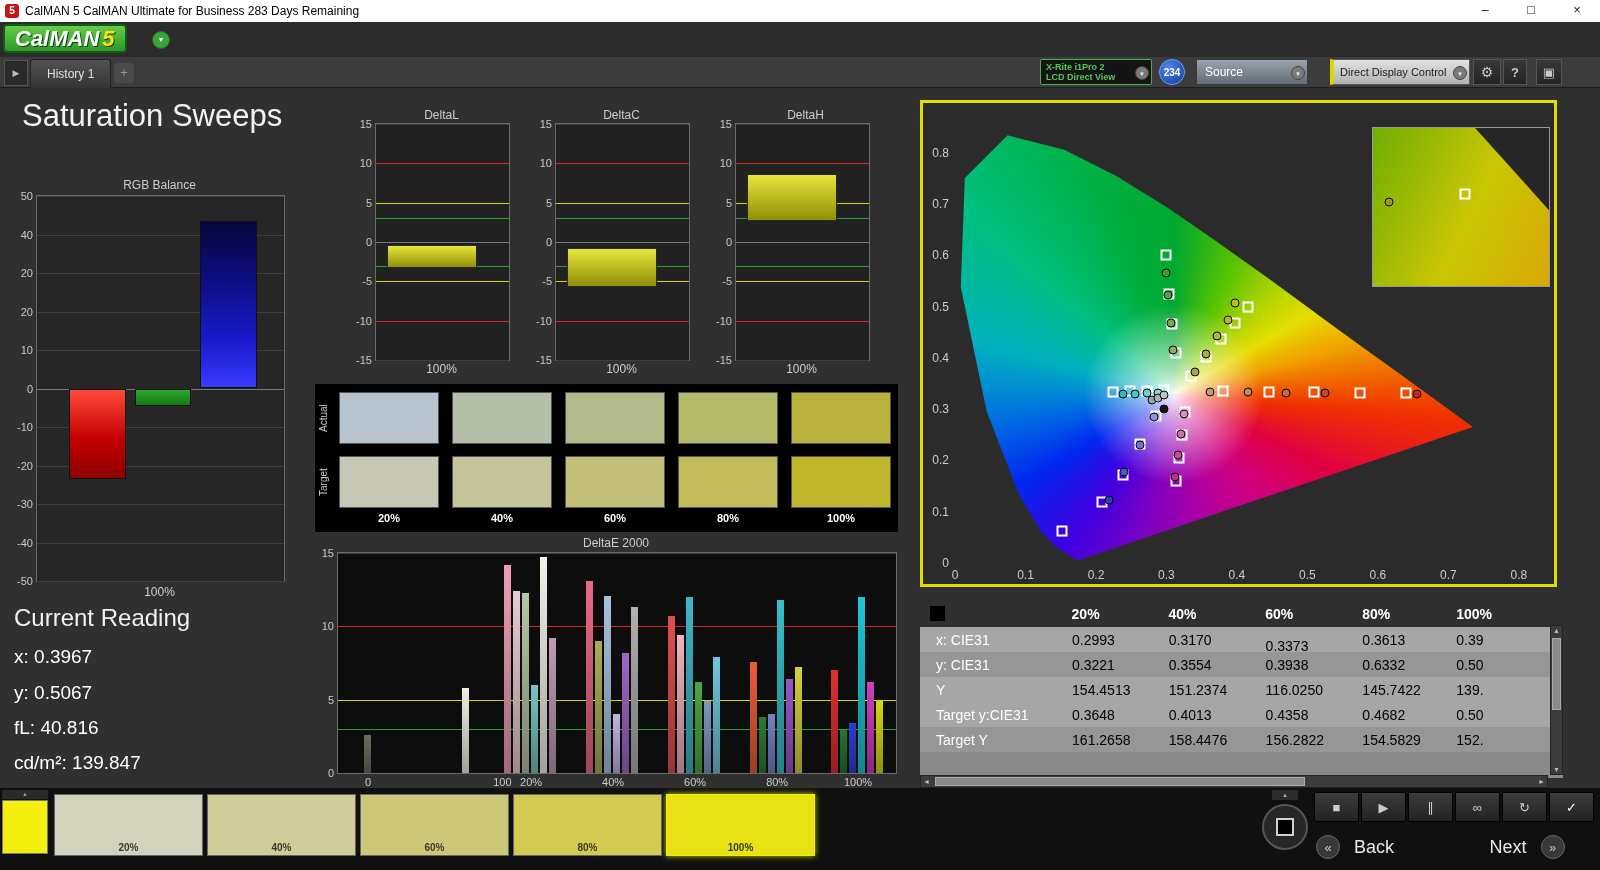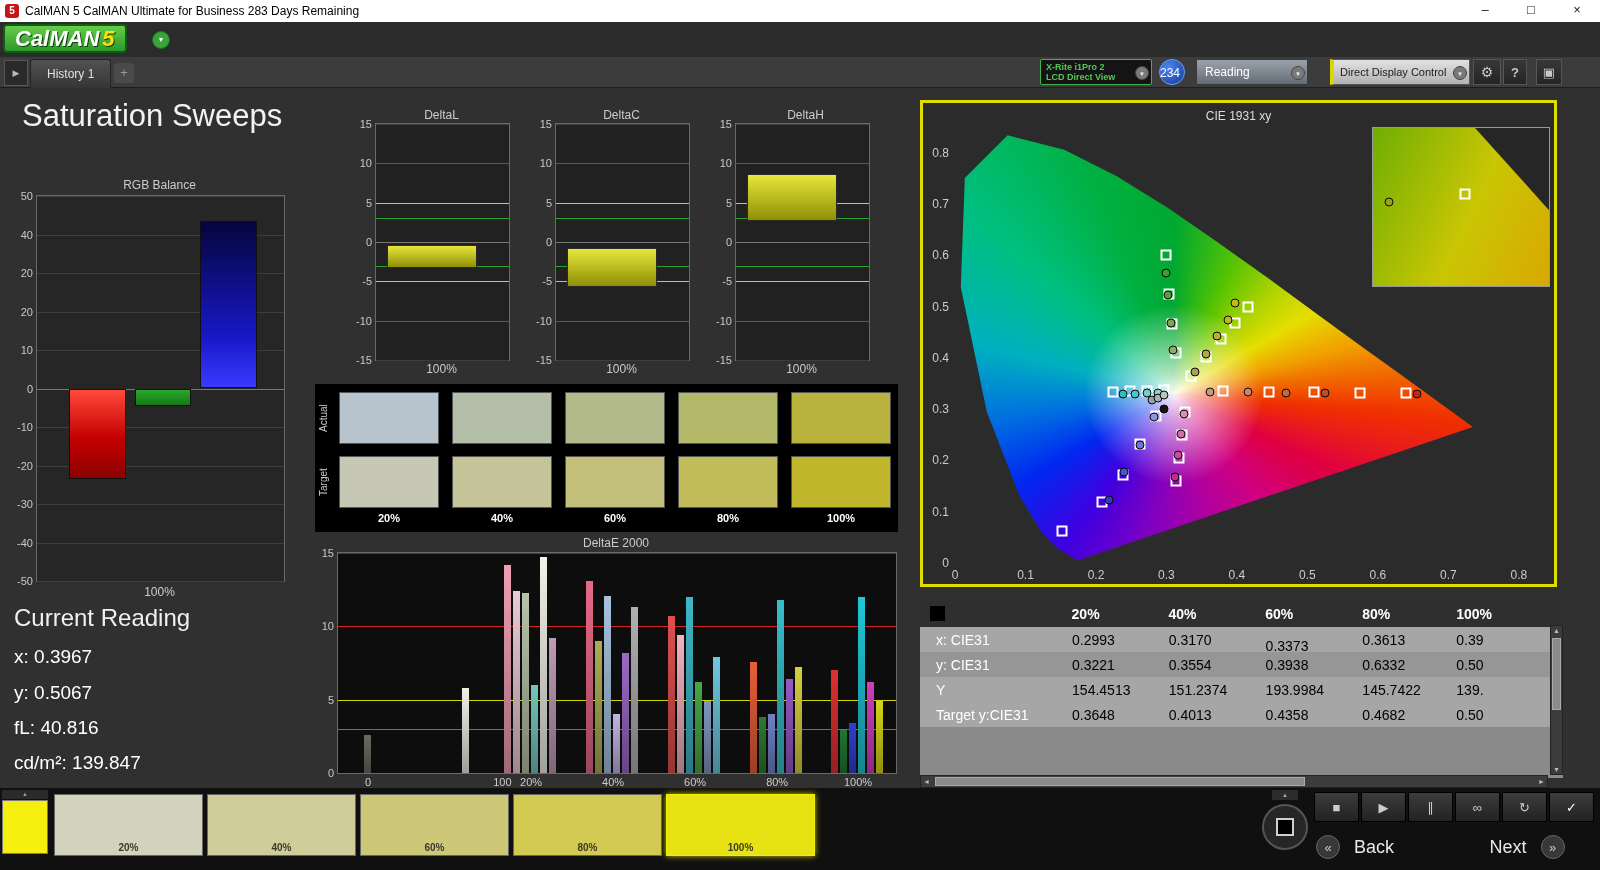--- a/index.html
+++ b/index.html
@@ -19,21 +19,21 @@
   .logo-drop{position:absolute;left:152px;top:9px;width:16px;height:16px;border-radius:50%;background:#3aa43a;border:1px solid #1c701c;color:#fff;font-size:7px;text-align:center;line-height:15px;}
 
   
   .tabbar{position:absolute;left:0;top:57px;width:1600px;height:31px;background:#3c3c3c;border-bottom:1px solid #1d1d1d;box-sizing:border-box;}
   .panel-expand{position:absolute;left:4px;top:3px;width:22px;height:24px;background:#2a2a2a;border:1px solid #555;color:#bbb;font-size:9px;text-align:center;line-height:24px;}
   .tab{position:absolute;left:30px;top:2px;height:28px;background:linear-gradient(180deg,#525252,#353535);border:1px solid #222;border-bottom:none;border-radius:3px 3px 0 0;padding:0 16px;color:#e0e0e0;font-size:12px;line-height:28px;}
   .tab-add{position:absolute;left:114px;top:6px;width:20px;height:20px;background:#4a4a4a;border-radius:3px;color:#999;text-align:center;line-height:20px;font-size:13px;}
   .meter-dd{position:absolute;left:1040px;top:2px;width:112px;height:26px;background:#141414;border:1px solid #46b24a;border-radius:2px;box-sizing:border-box;padding:2px 16px 2px 5px;}
   .meter-line{font-size:9px;line-height:10px;color:#52c852;font-weight:bold;white-space:nowrap;}
   .dd-arrow{position:absolute;right:2px;top:6px;width:14px;height:14px;border-radius:50%;background:#7a7a7a;border:1px solid #444;color:#eee;font-size:6px;text-align:center;line-height:14px;box-sizing:border-box;}
-  .badge{position:absolute;left:1159px;top:2px;width:26px;height:26px;border-radius:50%;background:radial-gradient(circle at 35% 30%,#4a86f0,#123a9a);border:1px solid #6aa0ff;color:#fff;font-size:12px;font-weight:normal;line-height:26px;box-sizing:border-box;}
+  .badge{position:absolute;left:1159px;top:2px;width:26px;height:26px;border-radius:50%;background:radial-gradient(circle at 35% 30%,#4a86f0,#123a9a);border:1px solid #6aa0ff;color:#fff;font-size:10px;font-weight:bold;text-align:center;line-height:26px;box-sizing:border-box;}
   .source-dd{position:absolute;left:1196px;top:2px;width:112px;height:26px;background:linear-gradient(180deg,#9aa2ac,#646c76);border:1px solid #3a3a3a;color:#fff;font-size:12px;line-height:24px;padding-left:8px;box-sizing:border-box;}
   .ddc-dd{position:absolute;left:1330px;top:2px;width:140px;height:26px;background:linear-gradient(180deg,#e2e2e2,#b2b2b2);border:1px solid #555;border-left:4px solid #d8d800;color:#1a1a1a;font-size:11px;line-height:24px;padding-left:6px;box-sizing:border-box;}
   .sq-btn{position:absolute;top:2px;height:26px;background:linear-gradient(180deg,#383838,#242424);border:1px solid #555;color:#c8c8c8;text-align:center;line-height:25px;box-sizing:border-box;}
 
   
   .page-title{position:absolute;left:22px;top:98px;font-size:31px;color:#f2f2f2;}
   .chart-title{position:absolute;text-align:center;font-size:12px;color:#cccccc;}
   .chart-xlabel{position:absolute;text-align:center;font-size:12px;color:#cccccc;}
   #rgb-plot{position:absolute;left:36px;top:195px;width:247px;height:385px;background:#262626;border:1px solid #6a6a6a;}
   .grid{position:absolute;left:0;right:0;height:1px;background:#3e3e3e;}
@@ -131,21 +131,21 @@
   <div class="tab">History 1</div>
   <div class="tab-add">+</div>
 
   <div class="meter-dd">
     <div class="meter-line">X-Rite i1Pro 2</div>
     <div class="meter-line">LCD Direct View</div>
     <div class="dd-arrow">▼</div>
   </div>
   <div class="badge">234</div>
   <div class="source-dd">
-    <span>Reading</span>
+    <span>Source</span>
     <div class="dd-arrow">▼</div>
   </div>
   <div class="ddc-dd">
     <span>Direct Display Control</span>
     <div class="dd-arrow">▼</div>
   </div>
   <div class="sq-btn" style="left:1473px;width:28px;font-size:14px;">⚙</div>
   <div class="sq-btn" style="left:1503px;width:24px;font-size:13px;font-weight:bold;">?</div>
   <div class="sq-btn" style="left:1536px;width:26px;font-size:13px;">▣</div>
 </div>
@@ -331,21 +331,20 @@
     <div class="de-xlabel" style="left: 93.2%;">100%</div>
     <div class="de-bar" style="left: calc(93.2% - 27px); height: 46.6667%; background: linear-gradient(rgb(223, 48, 48), rgba(0, 0, 0, 0.333)), rgb(223, 48, 48);"></div>
     <div class="de-bar" style="left: calc(93.2% - 18px); height: 19.3333%; background: linear-gradient(rgb(31, 119, 47), rgba(0, 0, 0, 0.333)), rgb(31, 119, 47);"></div>
     <div class="de-bar" style="left: calc(93.2% - 9px); height: 22.6667%; background: linear-gradient(rgb(47, 63, 207), rgba(0, 0, 0, 0.333)), rgb(47, 63, 207);"></div>
     <div class="de-bar" style="left: calc(93.2% + 0px); height: 80%; background: linear-gradient(rgb(31, 199, 215), rgba(0, 0, 0, 0.333)), rgb(31, 199, 215);"></div>
     <div class="de-bar" style="left: calc(93.2% + 9px); height: 41.3333%; background: linear-gradient(rgb(207, 63, 191), rgba(0, 0, 0, 0.333)), rgb(207, 63, 191);"></div>
     <div class="de-bar" style="left: calc(93.2% + 18px); height: 33.3333%; background: linear-gradient(rgb(215, 215, 23), rgba(0, 0, 0, 0.333)), rgb(215, 215, 23);"></div>
   </div>
 
 <div class="cie-panel">
-  <div class="cie-title">CIE 1931 xy</div>
   <div id="cie-plot">
     <div class="horseshoe"></div>
   <div class="cie-xtick" style="left: 0%;">0</div>
       <div class="cie-xtick" style="left: 12.1951%;">0.1</div>
       <div class="cie-xtick" style="left: 24.3902%;">0.2</div>
       <div class="cie-xtick" style="left: 36.5854%;">0.3</div>
       <div class="cie-xtick" style="left: 48.7805%;">0.4</div>
       <div class="cie-xtick" style="left: 60.9756%;">0.5</div>
       <div class="cie-xtick" style="left: 73.1707%;">0.6</div>
       <div class="cie-xtick" style="left: 85.3659%;">0.7</div>
@@ -448,31 +447,39 @@
       <div class="t-cell t-val" style="width: 103px;">0.3221</div>
       <div class="t-cell t-val" style="width: 103px;">0.3554</div>
       <div class="t-cell t-val" style="width: 103px;">0.3938</div>
       <div class="t-cell t-val" style="width: 100px;">0.6332</div>
       <div class="t-cell t-val" style="width: 120px;">0.50</div>
     </div>
     <div class="t-row odd">
       <div class="t-cell t-label" style="width: 155px;">Y</div>
       <div class="t-cell t-val" style="width: 103px;">154.4513</div>
       <div class="t-cell t-val" style="width: 103px;">151.2374</div>
-      <div class="t-cell t-val" style="width: 103px;">193.9984</div>
+      <div class="t-cell t-val" style="width: 103px;">116.0250</div>
       <div class="t-cell t-val" style="width: 100px;">145.7422</div>
       <div class="t-cell t-val" style="width: 120px;">139.</div>
     </div>
     <div class="t-row odd">
       <div class="t-cell t-label" style="width: 155px;">Target y:CIE31</div>
       <div class="t-cell t-val" style="width: 103px;">0.3648</div>
       <div class="t-cell t-val" style="width: 103px;">0.4013</div>
       <div class="t-cell t-val" style="width: 103px;">0.4358</div>
       <div class="t-cell t-val" style="width: 100px;">0.4682</div>
       <div class="t-cell t-val" style="width: 120px;">0.50</div>
+    </div>
+    <div class="t-row even">
+      <div class="t-cell t-label" style="width: 155px;">Target Y</div>
+      <div class="t-cell t-val" style="width: 103px;">161.2658</div>
+      <div class="t-cell t-val" style="width: 103px;">158.4476</div>
+      <div class="t-cell t-val" style="width: 103px;">156.2822</div>
+      <div class="t-cell t-val" style="width: 100px;">154.5829</div>
+      <div class="t-cell t-val" style="width: 120px;">152.</div>
     </div>
   </div>
 <div class="vscroll">
   <div class="scroll-arrow" style="left:0;right:0;top:1px;">▲</div>
   <div class="scroll-thumb" style="left:1px;right:1px;top:12px;height:72px;"></div>
   <div class="scroll-arrow" style="left:0;right:0;bottom:1px;">▼</div>
 </div>
 <div class="hscroll">
   <div class="scroll-arrow" style="left:2px;top:2px;">◄</div>
   <div class="scroll-thumb" style="top:1px;bottom:1px;left:14px;width:370px;"></div>

